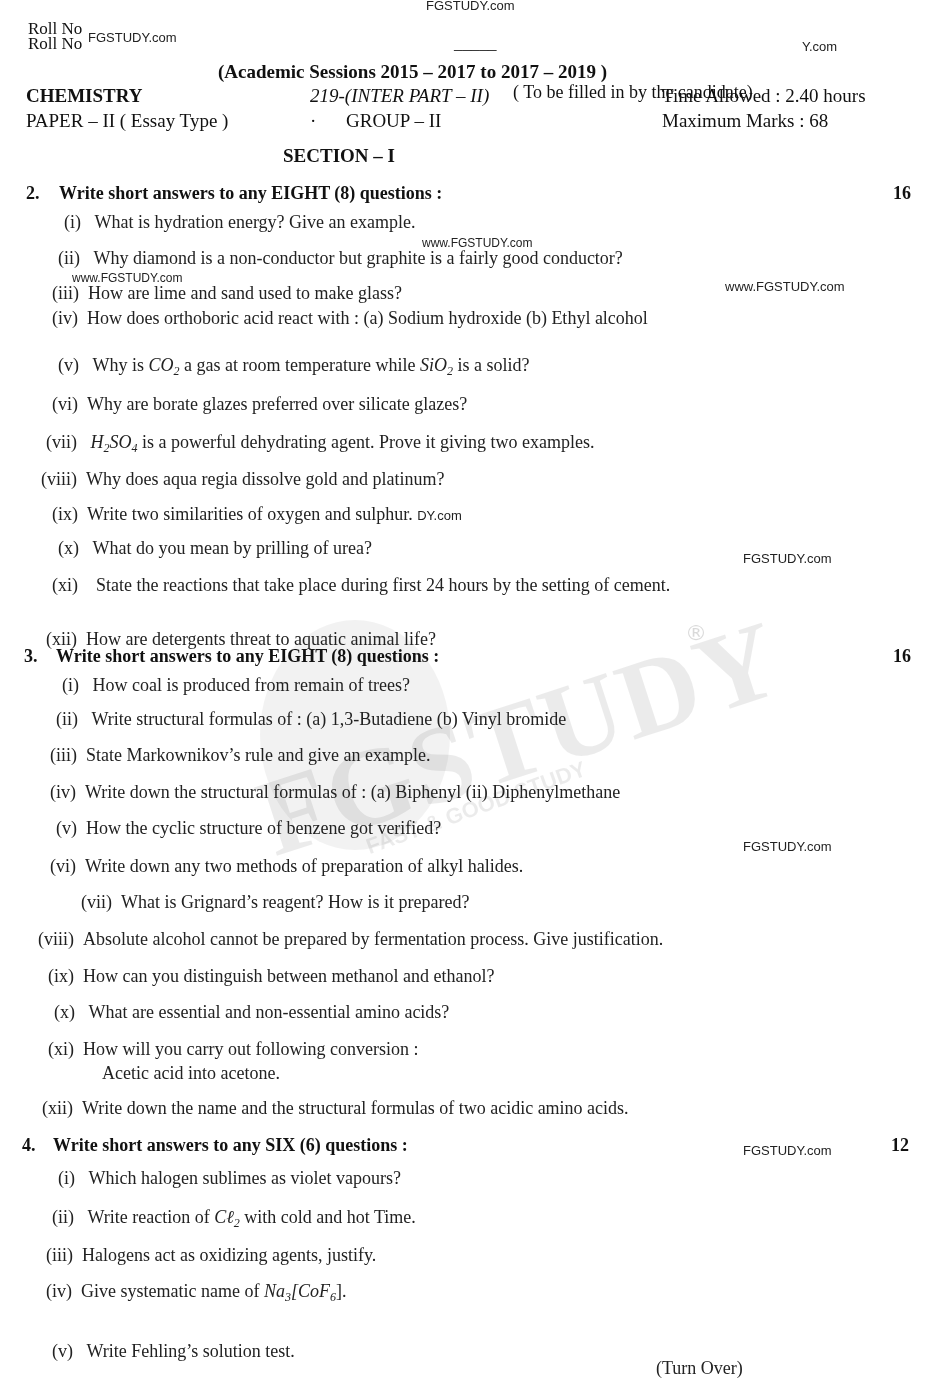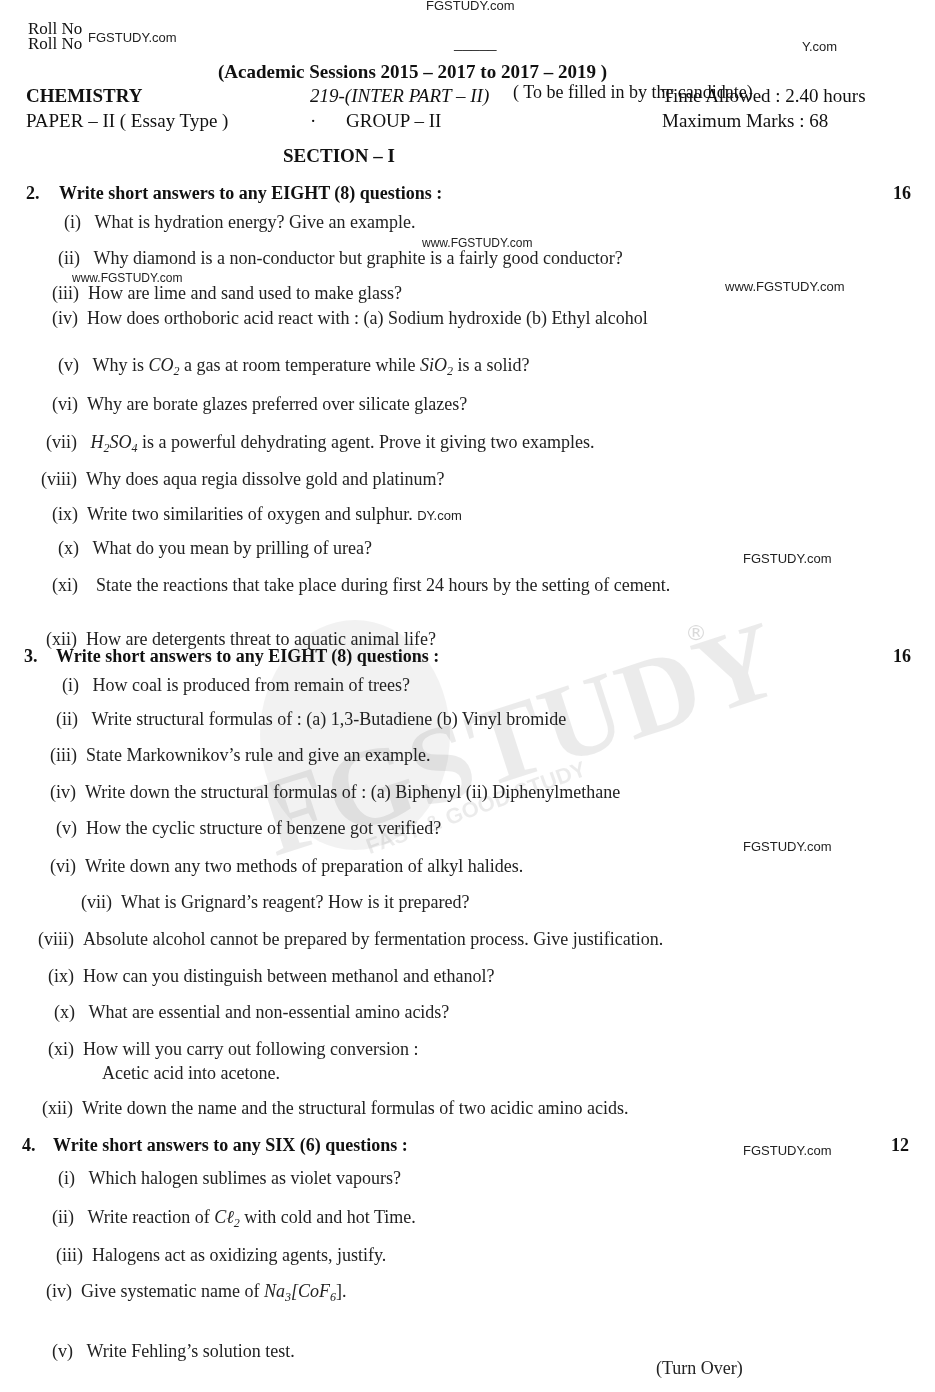--- a/index.html
+++ b/index.html
@@ -147,20 +147,20 @@
 <div>
   <div class="abs qh" style="left:22px; top:1135px;">4.</div>
   <div class="abs qh" style="left:53px; top:1135px;">Write short answers to any SIX (6) questions :</div>
   <div class="abs wm" style="left:743px; top:1143px;">FGSTUDY.com</div>
   <div class="abs qh" style="left:891px; top:1135px;">12</div>
 
   <div class="abs q" style="left:58px; top:1168px;"><span>(i)</span>&nbsp;&nbsp;&nbsp;<span>Which halogen sublimes as violet vapours?</span></div>
 
   <div class="abs q" style="left:52px; top:1207px;"><span>(ii)</span>&nbsp;&nbsp;&nbsp;<span>Write reaction of </span><span class="it"><span>Cℓ</span><sub>2</sub></span><span> with cold and hot Time.</span></div>
 
-  <div class="abs q" style="left:56px; top:1245px;text-align:right;"><span>(iii)</span>&nbsp;&nbsp;<span>Halogens act as oxidizing agents, justify.</span></div>
+  <div class="abs q" style="left:46px; top:1245px;text-align:right;"><span>(iii)</span>&nbsp;&nbsp;<span>Halogens act as oxidizing agents, justify.</span></div>
 
   <div class="abs q" style="left:46px; top:1281px;"><span>(iv)</span>&nbsp;&nbsp;<span>Give systematic name of  </span><span class="it"><span>Na</span><sub>3</sub><span>[CoF</span><sub>6</sub></span><span>].</span></div>
 
   <div class="abs q" style="left:52px; top:1321px;margin-top:20px;"><span>(v)</span>&nbsp;&nbsp;&nbsp;<span>Write Fehling’s solution test.</span></div>
 </div>
 
 <div class="abs q" style="left:656px; top:1358px;">(Turn Over)</div>
 
 </body></html>

